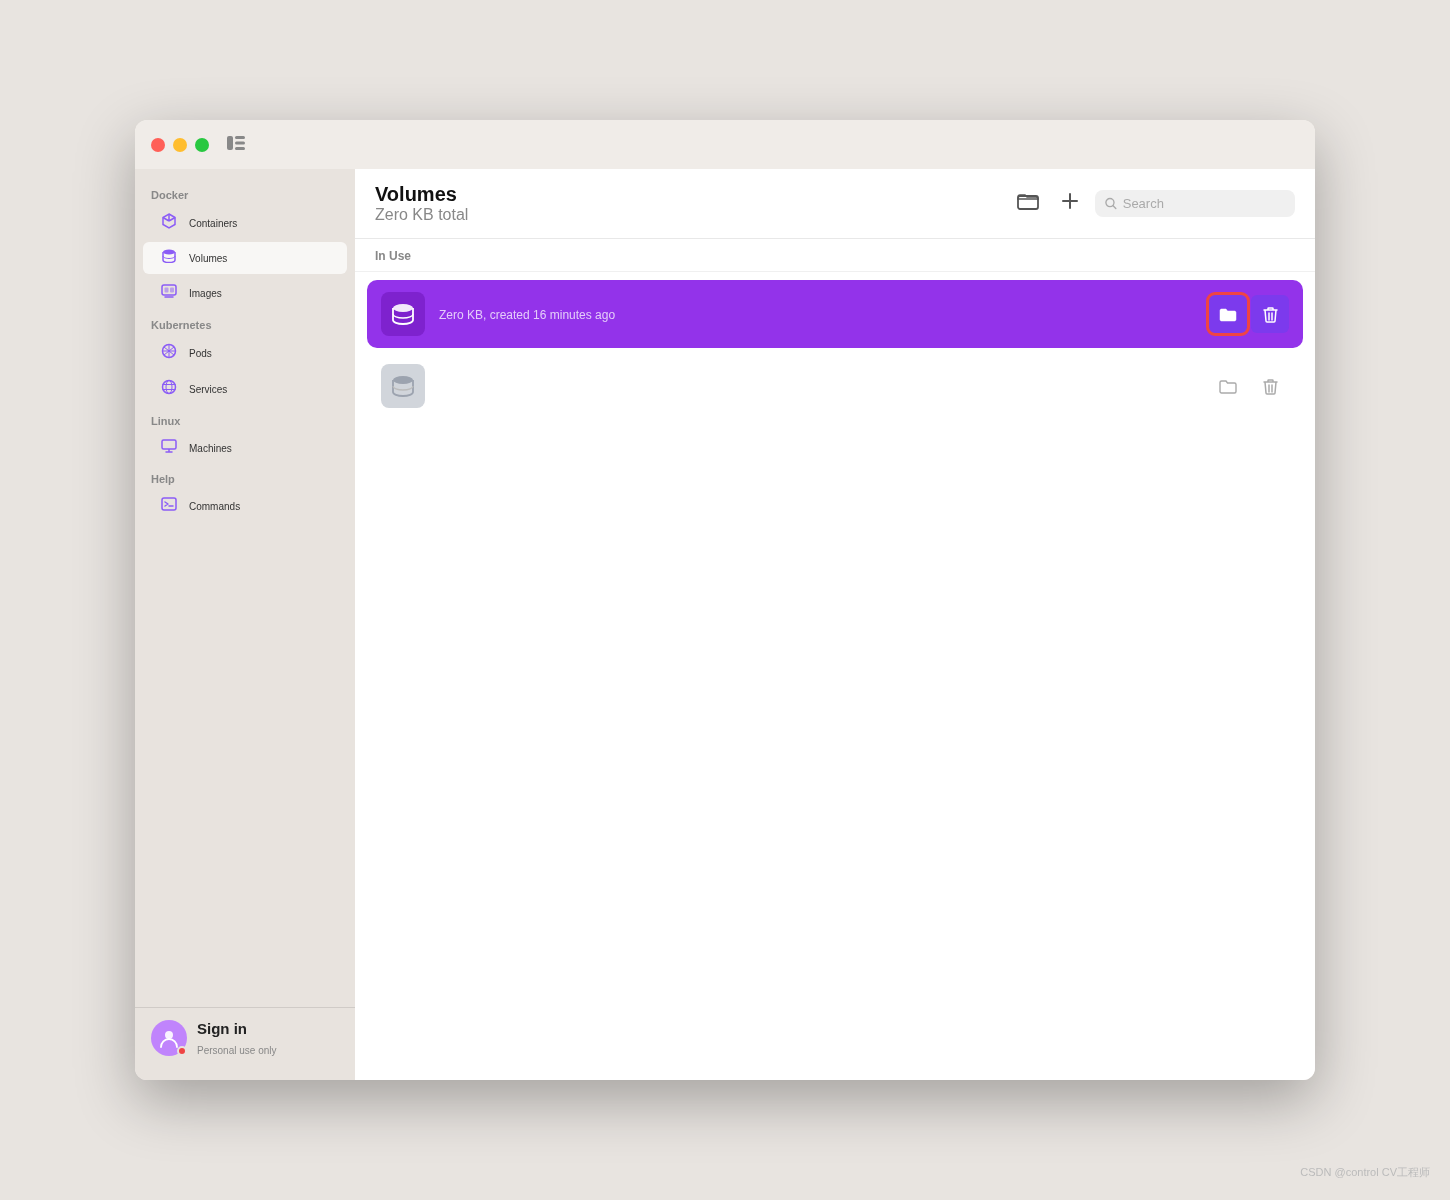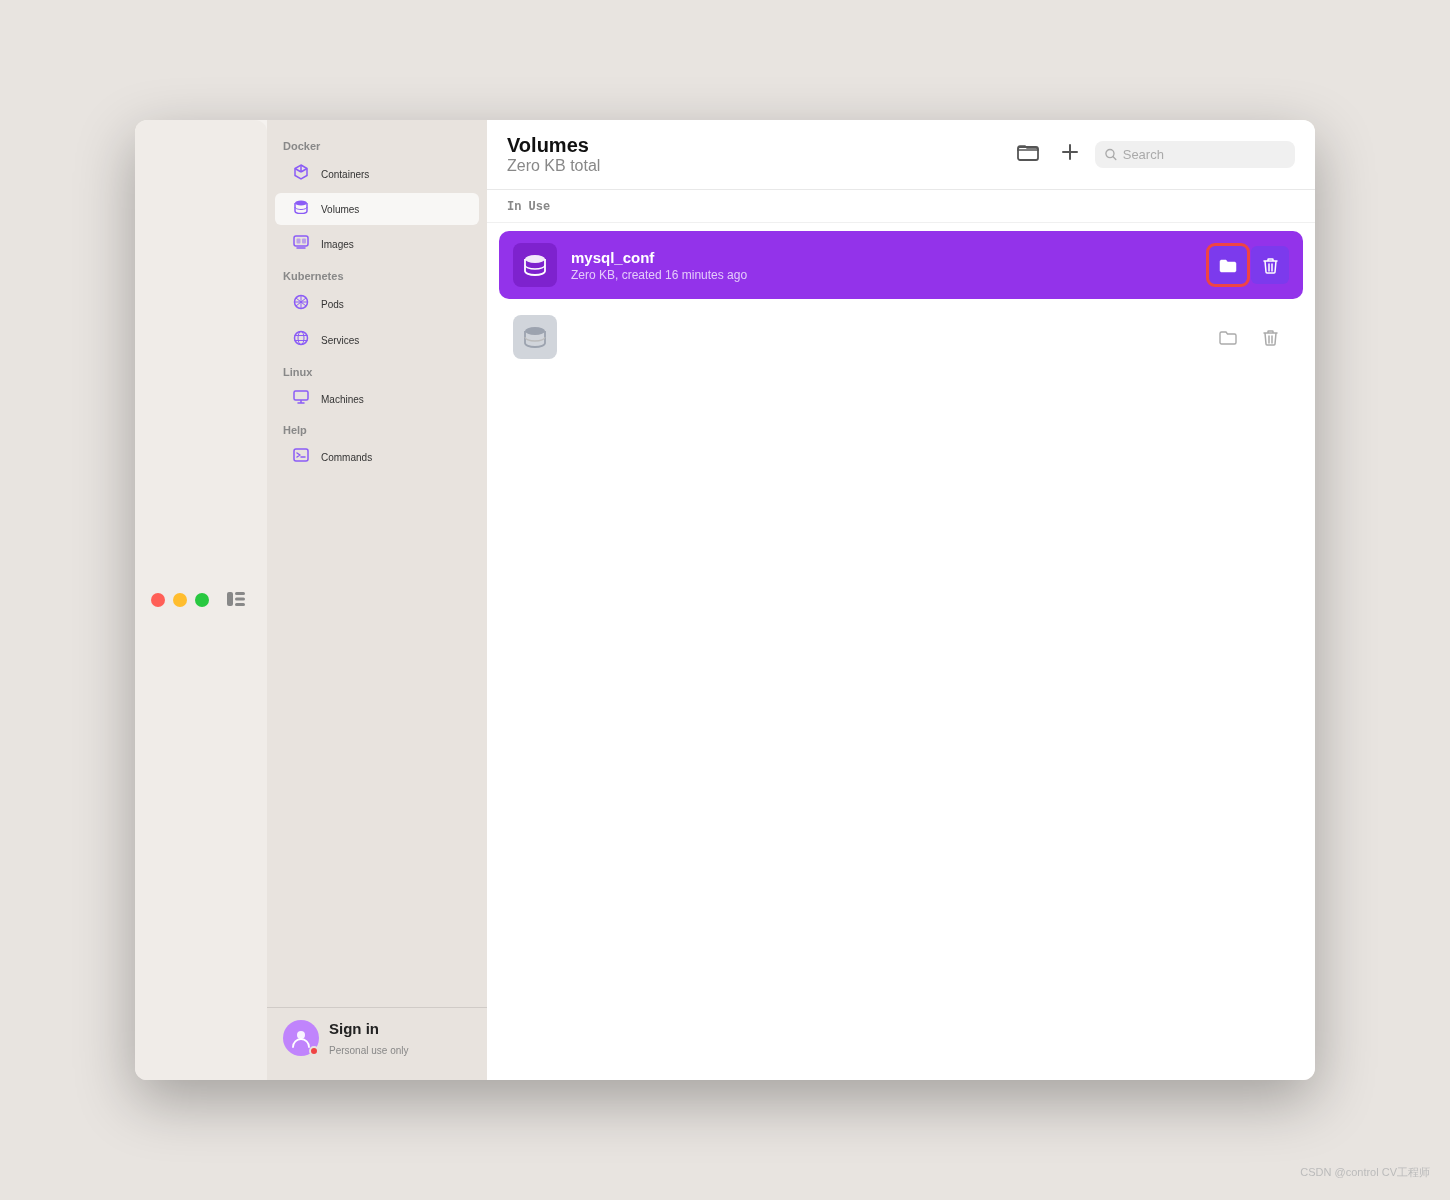--- a/index.html
+++ b/index.html
@@ -12,21 +12,21 @@
       min-height: 100vh;
       padding: 20px;
     }
     .app-window {
       width: 1180px;
       height: 960px;
       background: #f5f2ef;
       border-radius: 12px;
       box-shadow: 0 20px 60px rgba(0,0,0,0.3);
       display: flex;
-      flex-direction: row;
+      flex-direction: column;
       overflow: hidden;
     }
     
     .title-bar {
       display: flex;
       align-items: center;
       padding: 12px 16px;
       background: #f0ece8;
       border-radius: 12px 12px 0 0;
     }
@@ -205,21 +205,20 @@
       flex: 1;
       overflow-y: auto;
       padding: 0;
     }
     .section-header {
       font-size: 12px;
       font-weight: 600;
       color: #888;
       padding: 10px 26px 8px 20px;
       border-bottom: 1px solid #f0f0f0;
-      font-family: Liberation Mono, monospace;
     }
     .volume-list {
       padding: 8px 12px;
     }
     .volume-item {
       display: flex;
       align-items: center;
       padding: 12px 14px;
       border-radius: 10px;
       margin-bottom: 4px;
@@ -471,21 +470,20 @@
 
           <div class="volume-item active">
             <div class="volume-icon-wrap active-bg">
               <svg width="26" height="22" viewBox="0 0 26 22" fill="none">
                 <ellipse cx="13" cy="5" rx="10" ry="4" fill="white" opacity="0.9"></ellipse>
                 <path d="M3 5v12c0 2.2 4.48 4 10 4s10-1.8 10-4V5" stroke="white" stroke-width="1.8" fill="none"></path>
                 <path d="M3 11c0 2.2 4.48 4 10 4s10-1.8 10-4" stroke="white" stroke-width="1.3" fill="none"></path>
               </svg>
             </div>
             <div class="volume-info">
-              <div class="volume-name active">mysql_conf</div>
               <div class="volume-meta active">Zero KB, created 16 minutes ago</div>
             </div>
             <div class="volume-actions">
               <button class="vol-action-btn folder-active" title="Browse">
                 <svg width="18" height="15" viewBox="0 0 18 15" fill="none">
                   <path d="M1 3.5C1 2.67 1.67 2 2.5 2H7l1.5 2H15.5C16.33 4 17 4.67 17 5.5v7c0 .83-.67 1.5-1.5 1.5h-13C1.67 14 1 13.33 1 12.5v-9z" fill="white" stroke="white" stroke-width="0.5"></path>
                 </svg>
               </button>
               <button class="vol-action-btn trash-active" title="Delete">
                 <svg width="15" height="17" viewBox="0 0 15 17" fill="none">

